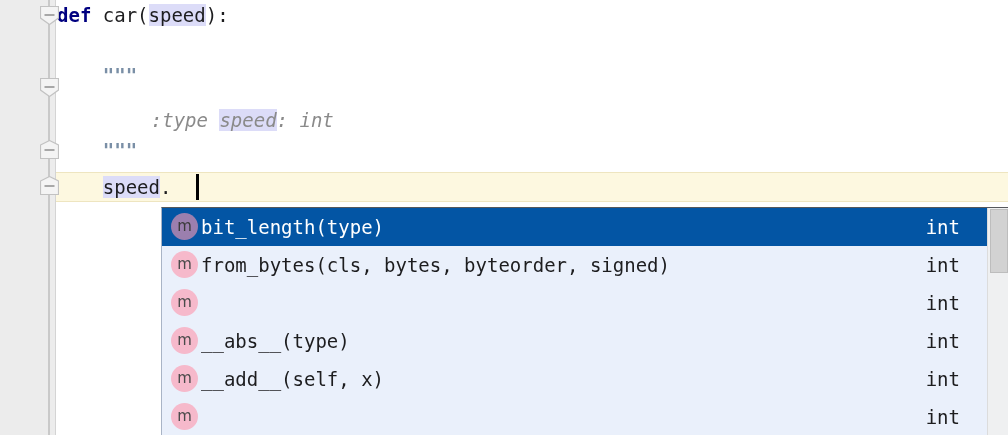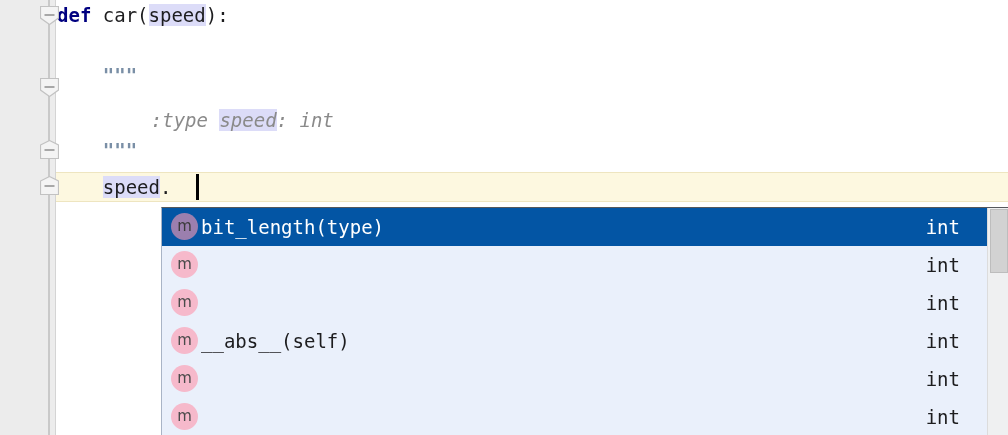--- a/index.html
+++ b/index.html
@@ -240,24 +240,24 @@
       <div class="cur-line-border-top" style="top: 172px;"></div>
       <div class="cur-line-border-bottom" style="top: 201px;"></div>
       <div class="line" style="top: 172px;"><span class="code"><span class="plain">    </span><span class="ident-hl">speed</span><span class="plain">.</span></span></div>
     </div>
 
   <div class="caret" id="caret" style="left: 196px; top: 174px;"></div>
 
   <div class="popup">
     <div class="popup-list" id="popup-list">
         <div class="row selected"><span class="badge">m</span><span class="label">bit_length(type)</span><span class="type">int</span></div>
+        <div class="row"><span class="badge">m</span><span class="label">from_bytes(cls, bytes, byteorder, signed)</span><span class="type">int</span></div>
         <div class="row"><span class="badge">m</span><span class="type">int</span></div>
-        <div class="row"><span class="badge">m</span><span class="type">int</span></div>
-        <div class="row"><span class="badge">m</span><span class="label">__abs__(self)</span><span class="type">int</span></div>
-        <div class="row"><span class="badge">m</span><span class="type">int</span></div>
+        <div class="row"><span class="badge">m</span><span class="label">__abs__(type)</span><span class="type">int</span></div>
+        <div class="row"><span class="badge">m</span><span class="label">__add__(self, x)</span><span class="type">int</span></div>
         <div class="row"><span class="badge">m</span><span class="type">int</span></div>
       </div>
     <div class="sb-track">
       <div class="sb-thumb" id="sb-thumb" style="top: 1px; height: 64px;"></div>
     </div>
   </div>
 
 </div>
 
 </body></html>

